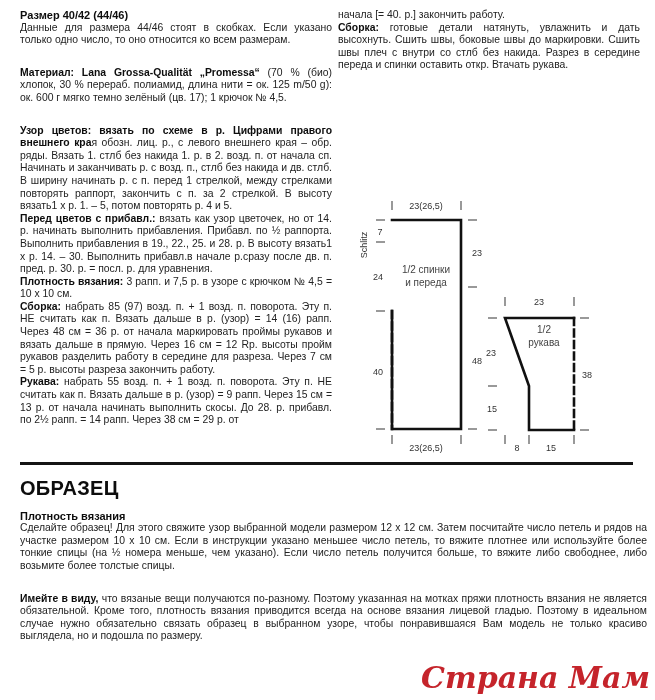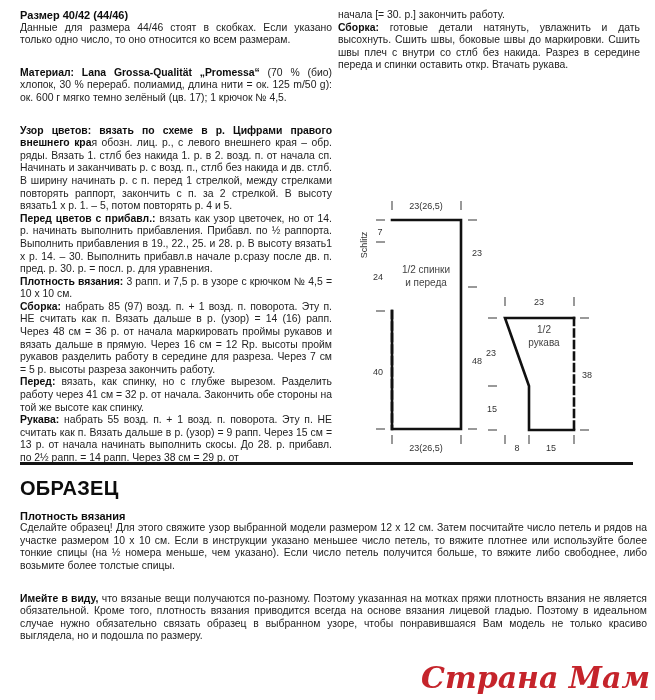--- a/index.html
+++ b/index.html
@@ -34,26 +34,25 @@
 </head>
 <body style="color: rgb(34, 34, 34);">
 
 <div class="col col-left">
     <p class="para"><b class="block">Размер 40/42 (44/46)</b>Данные для размера 44/46 стоят в скобках. Если указано только одно число, то оно относится ко всем размерам.</p>
     <p class="para gap"><b>Материал: Lana Grossa-Qualität „Promessa“</b> (70 % (био) хлопок, 30 % перераб. полиамид, длина нити = ок. 125 m/50 g): ок. 600 г мягко темно зелёный (цв. 17); 1 крючок № 4,5.</p>
     <p class="para gap"><b>Узор цветов: вязать по схеме в р. Цифрами правого внешнего кра</b>я обозн. лиц. р., с левого внешнего края – обр. ряды. Вязать 1. стлб без накида 1. р. в 2. возд. п. от начала сп. Начинать и заканчивать р. с возд. п., стлб без накида и дв. стлб. В ширину начинать р. с п. перед 1 стрелкой, между стрелками повторять раппорт, закончить с п. за 2 стрелкой. В высоту вязать1 х р. 1. – 5, потом повторять р. 4 и 5.</p>
     <p class="para"><b>Перед цветов с прибавл.:</b> вязать как узор цветочек, но от 14. р. начинать выполнить прибавления. Прибавл. по ½ раппорта. Выполнить прибавления в 19., 22., 25. и 28. р. В высоту вязать1 х р. 14. – 30. Выполнить прибавл.в начале р.сразу после дв. п. пред. р. 30. р. = посл. р. для уравнения.</p>
     <p class="para"><b>Плотность вязания:</b> 3 рапп. и 7,5 р. в узоре с крючком № 4,5 = 10 х 10 см.</p>
     <p class="para"><b>Сборка:</b> набрать 85 (97) возд. п. + 1 возд. п. поворота. Эту п. НЕ считать как п. Вязать дальше в р. (узор) = 14 (16) рапп. Через 48 см = 36 р. от начала маркировать проймы рукавов и вязать дальше в прямую. Через 16 см = 12 Rp. высоты пройм рукавов разделить работу в середине для разреза. Через 7 см = 5 р. высоты разреза закончить работу.</p>
-    <p class="para"><b>Перед:</b> вязать, как спинку, но с глубже вырезом. Разделить работу через 41 см = 32 р. от начала. Закончить обе стороны на той же высоте как спинку.</p>
     <p class="para"><b>Рукава:</b> набрать 55 возд. п. + 1 возд. п. поворота. Эту п. НЕ считать как п. Вязать дальше в р. (узор) = 9 рапп. Через 15 см = 13 р. от начала начинать выполнить скосы. До 28. р. прибавл. по 2½ рапп. = 14 рапп. Через 38 см = 29 р. от</p>
   </div>
 
 <div class="col col-right">
-    <p class="para">начала [= 30. р.] закончить работу.</p>
+    <p class="para">начала [= 40. р.] закончить работу.</p>
     <p class="para"><b>Сборка:</b> готовые детали натянуть, увлажнить и дать высохнуть. Сшить швы, боковые швы до маркировки. Сшить швы плеч с внутри со стлб без накида. Разрез в середине переда и спинки оставить откр. Втачать рукава.</p>
   </div>
 
 <svg class="diagram" width="317" height="272" viewBox="0 0 317 272">
 
   <g>
     <path class="outline" d="M54,30 H123 V239 H54 V121"></path>
     <line class="outline dashed" x1="54" y1="121" x2="54" y2="239"></line>
 
     <line class="tick" x1="54" y1="11" x2="54" y2="20"></line>

